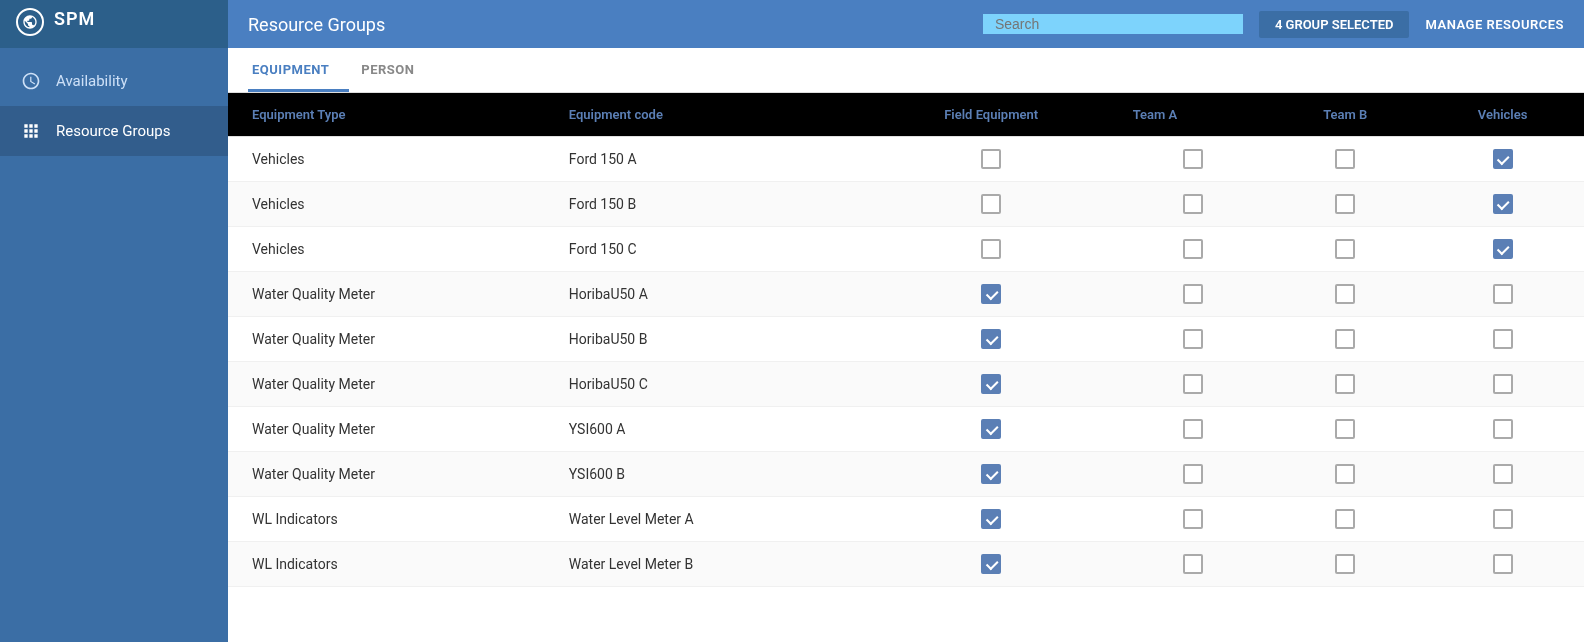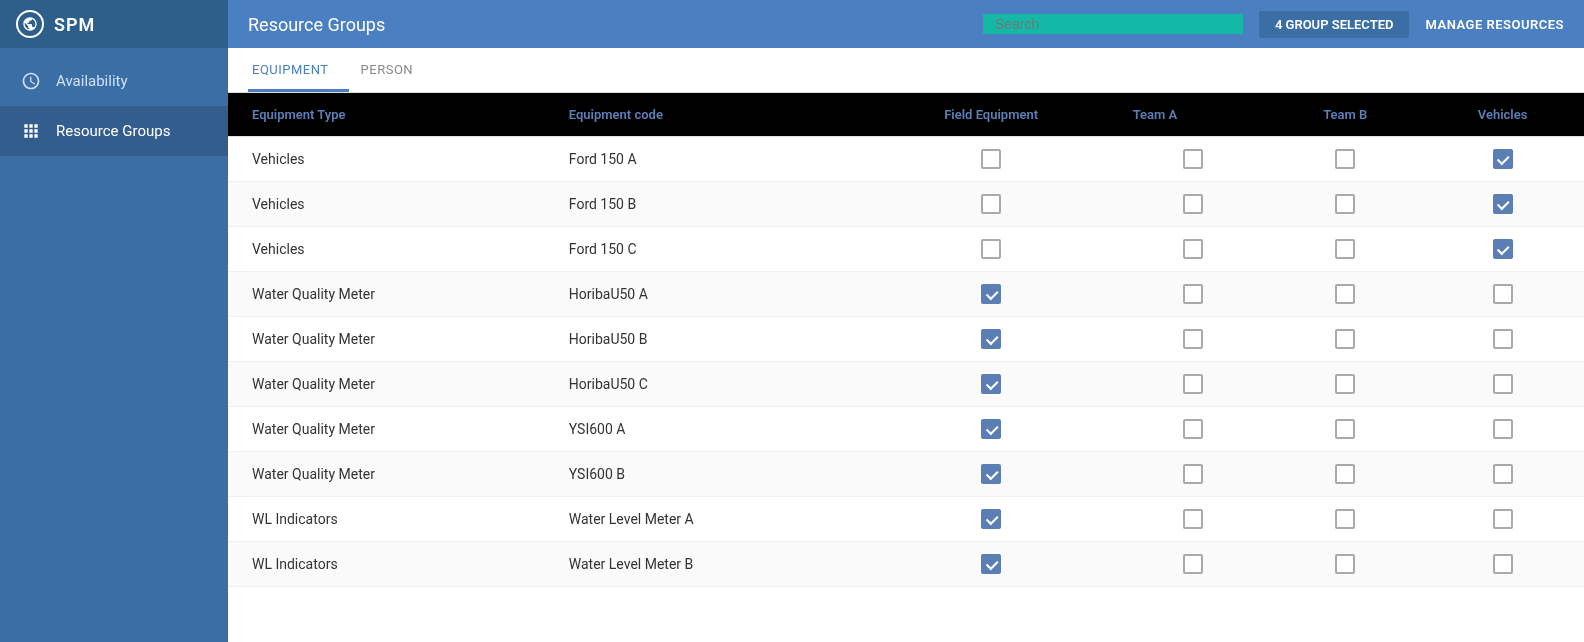--- a/index.html
+++ b/index.html
@@ -9,21 +9,20 @@
     .sidebar {
       width: 228px;
       background: #3b6ea5;
       display: flex;
       flex-direction: column;
       flex-shrink: 0;
     }
     .sidebar-header {
       background: #2c5f8a;
       display: flex;
-      align-items: center;
       padding: 8px 16px;
       height: 48px;
       gap: 10px;
     }
     .sidebar-header-icon {
       width: 28px;
       height: 28px;
       border: 2px solid #fff;
       border-radius: 50%;
       display: flex;
@@ -82,21 +81,21 @@
       padding: 0 20px;
       gap: 16px;
     }
     .topbar-title {
       color: #fff;
       font-size: 18px;
       font-weight: 400;
       flex: 1;
     }
     .topbar-search {
-      background: #14b8a6;
+      background: #7dd3fc;
       border: none;
       border-radius: 0;
       padding: 2px 12px;
       font-size: 14px;
       width: 260px;
       outline: none;
     }
     .topbar-group-selected {
       background: #3b6ea5;
       color: #fff;
@@ -119,21 +118,21 @@
     
     .tabs {
       display: flex;
       background: #fff;
       border-bottom: 1px solid #ddd;
       padding: 0 20px;
     }
     .tab {
       padding: 14px 20px 12px 4px;
       font-size: 13px;
-      font-weight: 400;
+      font-weight: 700;
       color: #888;
       cursor: pointer;
       letter-spacing: 0.5px;
       border-bottom: 3px solid transparent;
       margin-right: 8px;
     }
     .tab.active {
       color: #4a7fc1;
       border-bottom: 3px solid #4a7fc1;
     }

